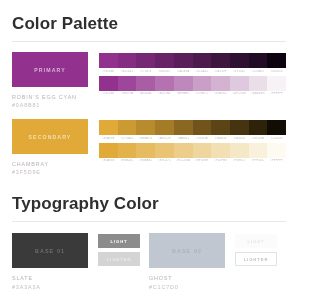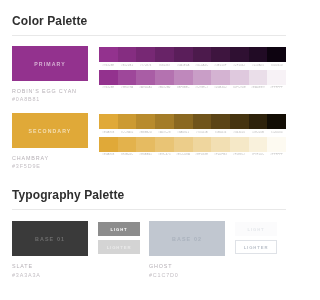--- a/index.html
+++ b/index.html
@@ -18,21 +18,21 @@
   .page {
     width: 298px;
     height: 300px;
     box-sizing: border-box;
     padding: 14px 12px 0 12px;
     position: relative;
   }
 
   
   .section-title {
-    font-size: 12px;
+    font-size: 17px;
     font-weight: bold;
     letter-spacing: 0.1px;
     color: #2f2f2f;
     margin: 0;
   }
   .rule {
     height: 1px;
     background: #e8e8e8;
     margin: 7px 0 0 0;
   }
@@ -283,21 +283,21 @@
           <div class="ramp-label">#EFD69E</div>
           <div class="ramp-label">#F2DFB3</div>
           <div class="ramp-label">#F5E8C7</div>
           <div class="ramp-label">#F9F1DC</div>
           <div class="ramp-label">#FFFFFF</div>
         </div>
     </div>
   </div>
 
   <div class="typo-section">
-    <h2 class="section-title">Typography Palette</h2>
+    <h2 class="section-title">Typography Color</h2>
     <div class="rule"></div>
 
     <div class="typo-row">
 
       <div class="typo-group">
         <div class="typo-swatch-col">
           <div class="typo-swatch" id="tsw0" style="background: rgb(58, 58, 58);">
             <span class="typo-swatch-label" id="tswl0" style="color: rgb(110, 110, 110);">BASE 01</span>
           </div>
           <div class="meta">

